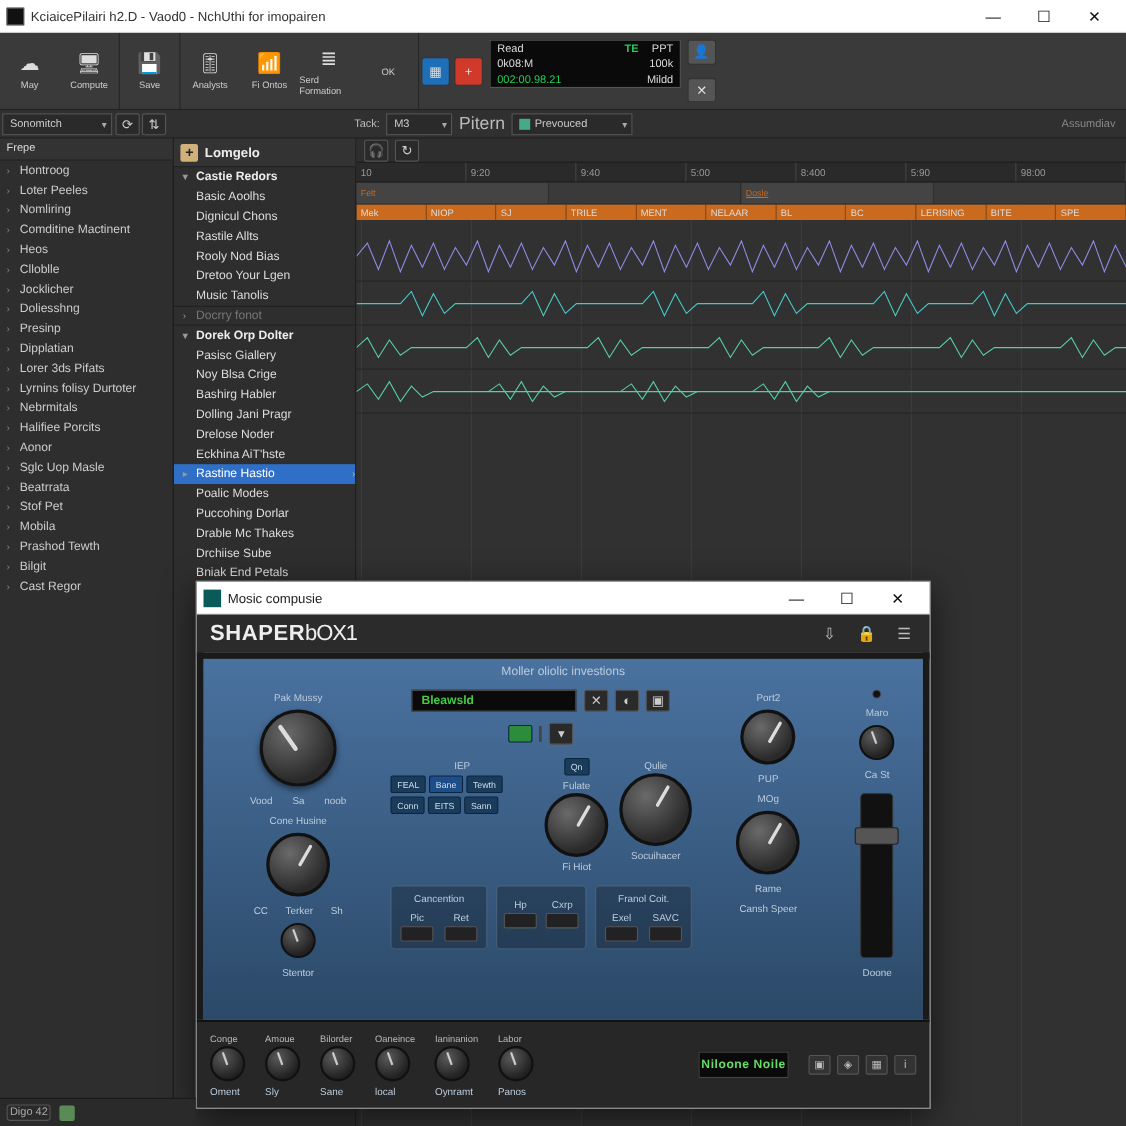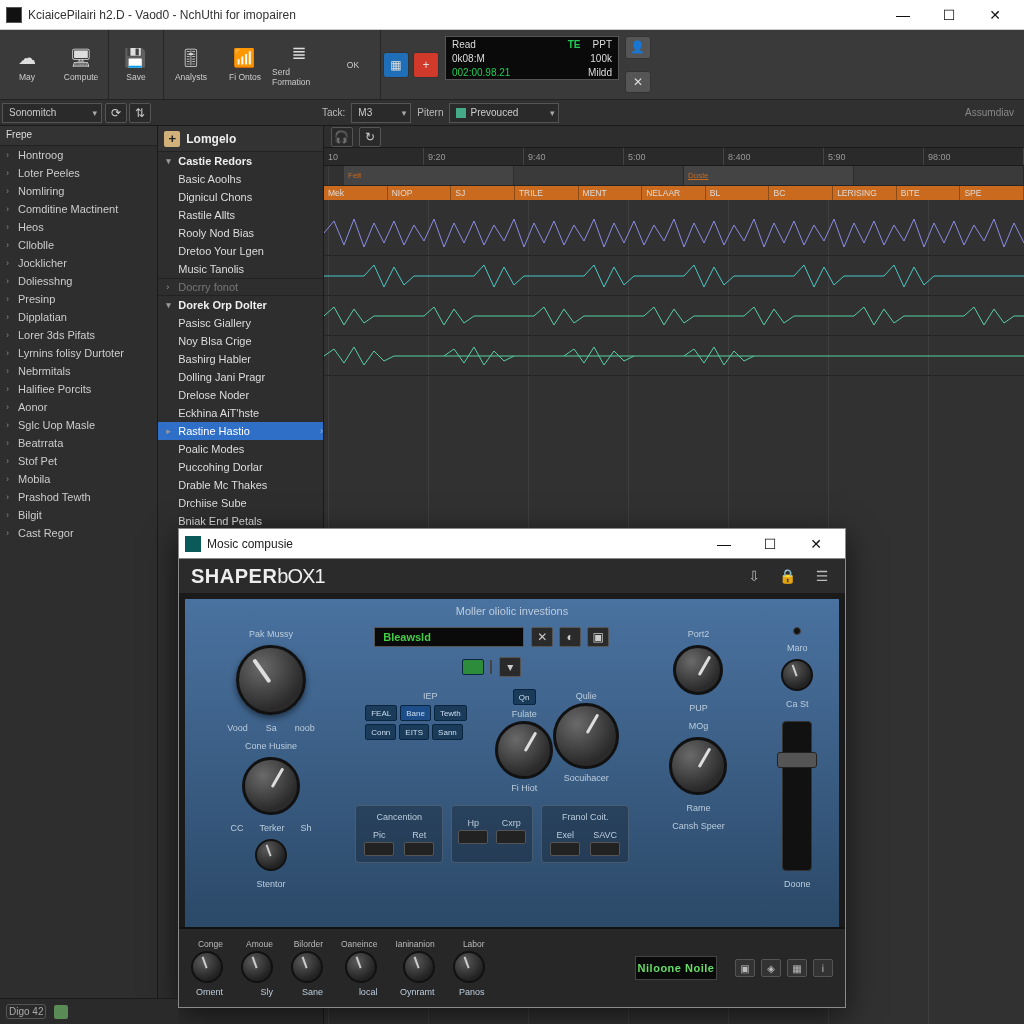--- a/index.html
+++ b/index.html
@@ -93,21 +93,21 @@
 .pbtn{height:16px;padding:0 5px;background:#1a3b5a;border:1px solid #0a2540;border-radius:2px;font-size:8px;color:#cde;display:flex;align-items:center}
 .pbtn.on{background:#2c8c3c;color:#dfd}
 .darkbox{background:rgba(0,0,0,.25);border:1px solid rgba(255,255,255,.15);border-radius:4px;padding:6px 8px}
 .darkbox .ttl{font-size:9px;color:#bcd;text-align:center;margin-bottom:2px}
 .minibtn{width:30px;height:14px;background:#222;border:1px solid #555;border-radius:2px}
 .fader-slot{width:30px;height:150px;background:#111;border:1px solid #333;border-radius:4px;position:relative;margin-top:6px}
 .fader-cap{position:absolute;left:-6px;right:-6px;height:16px;top:30px;background:#555;border:1px solid #222;border-radius:3px}
 .led{width:8px;height:8px;border-radius:50%;background:#111;border:1px solid #444}
 
 .plugin-foot{height:80px;background:#272727;border-top:2px solid #111;display:flex;align-items:center;padding:4px 12px;gap:18px}
-.fk-col{display:flex;flex-direction:column;align-items:flex-end;gap:2px}
+.fk-col{display:flex;flex-direction:column;align-items:flex-start;gap:2px}
 .fk-lbl-top{font-size:8.5px;color:#bbb}
 .foot-lcd{width:82px;height:24px;background:#0a0a0a;border:1px solid #444;color:#6d6;font-size:11px;display:flex;align-items:center;justify-content:center;font-weight:700;letter-spacing:.5px}
 .foot-btns{display:flex;gap:6px}
 .fbtn{width:20px;height:18px;background:#333;border:1px solid #555;border-radius:2px;display:flex;align-items:center;justify-content:center;color:#bbb;font-size:10px}
 
 .status{position:absolute;left:0;bottom:0;width:178px;height:26px;background:#2a2a2a;border-top:1px solid #1a1a1a;display:flex;align-items:center;padding:0 6px;gap:8px;font-size:10px;color:#aaa}
 .status .chip{padding:1px 2px;border:1px solid #555;border-radius:3px}
 </style>
 </head>
 <body>
@@ -189,21 +189,21 @@
       <span>Sonomitch</span>
     </div>
   <div class="iconmini">⟳</div>
   <div class="iconmini">⇅</div>
   <div style="width:170px"></div>
   <div style="display:flex;align-items:center;gap:4px">
     <span style="font-size:10px;color:#bbb">Tack:</span>
     <div class="dropdown" style="width:60px">
         <span>M3</span>
       </div>
-    <span style="font-size:10px;color:#bbb">Pitern</span>
+    <span style="font-size:16px;color:#bbb">Pitern</span>
     <div class="dropdown" style="width:110px">
         <span style="width:10px;height:10px;background:#4a8;display:inline-block;margin-right:4px"></span>
         <span>Prevouced</span>
       </div>
   </div>
   <span class="far-r" style="margin-left:auto;padding-right:10px;font-size:10px;color:#888">Assumdiav</span>
 </div>
 
 <div class="layout">
 
@@ -415,21 +415,21 @@
           <div style="left: 104px;"></div>
           <div style="left: 204px;"></div>
           <div style="left: 304px;"></div>
           <div style="left: 404px;"></div>
           <div style="left: 504px;"></div>
           <div style="left: 604px;"></div>
         </div>
 
       <div class="track" style="height:20px">
         <div class="track-hdr" id="miniclips" style="height:100%">
-            <div class="seg" style="background: rgb(68, 68, 68); font-size: 8px; color: rgb(201, 106, 30); margin-left: 20px;">Felt</div>
+            <div class="seg" style="background: rgb(68, 68, 68); font-size: 8px; color: rgb(201, 106, 30);">Felt</div>
             <div class="seg" style="background: rgb(58, 58, 58); font-size: 8px; color: rgb(201, 106, 30);"></div>
             <div class="seg" style="background: rgb(68, 68, 68); font-size: 8px; color: rgb(201, 106, 30); text-decoration: underline;">Dosle</div>
             <div class="seg" style="background: rgb(58, 58, 58); font-size: 8px; color: rgb(201, 106, 30);"></div>
           </div>
       </div>
 
       <div class="track" style="height:70px">
         <div class="track-hdr th-orange" id="thdr">
             <div class="seg">Mek</div>
             <div class="seg">NIOP</div>
@@ -525,21 +525,21 @@
             <div class="iconmini">▣</div>
           </div>
         </div>
         <div style="display:flex;gap:6px;align-items:center;margin-top:4px">
           <div class="pbtn on" style="width:22px"></div>
           <div style="flex:1;height:14px;background:#111;border:1px solid #444;position:relative">
               <div style="position:absolute;left:0;top:0;bottom:0;width:30%;background:#555"></div>
             </div>
           <div class="iconmini">▾</div>
         </div>
-        <div style="display:flex;margin-top:6px">
+        <div style="display:flex;gap:10px;margin-top:6px">
           <div style="display:flex;flex-direction:column;gap:4px;align-items:center">
             <span class="klabel">IEP</span>
             <div class="btnrow" id="pbtns">
                 <div class="pbtn">FEAL</div>
                 <div class="pbtn" style="background: rgb(30, 78, 138);">Bane</div>
                 <div class="pbtn">Tewth</div>
                 <div class="pbtn">Conn</div>
                 <div class="pbtn">EITS</div>
                 <div class="pbtn">Sann</div>
               </div>

